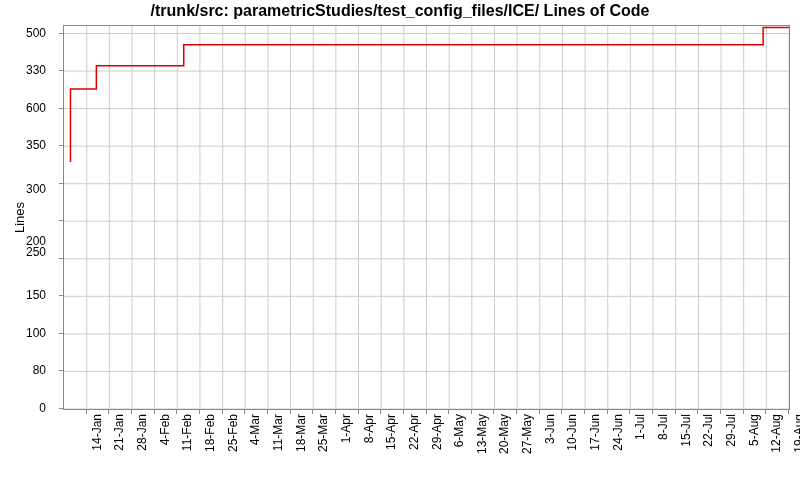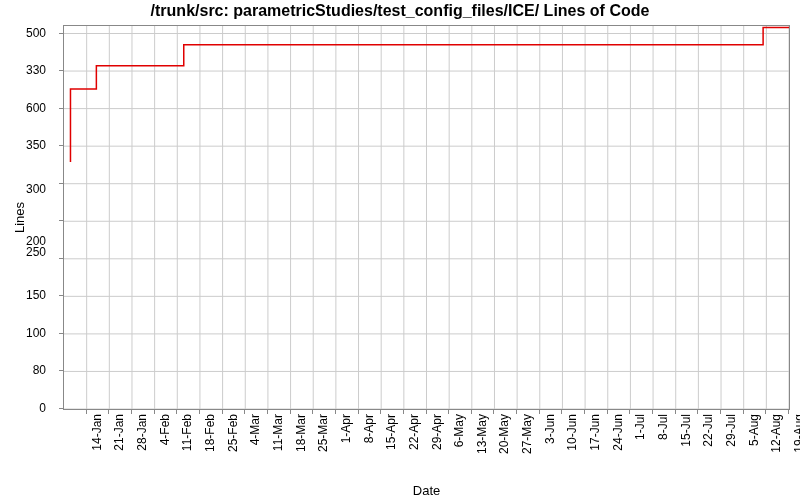--- a/index.html
+++ b/index.html
@@ -246,15 +246,14 @@
       <div class="x-tick-label" style="left: 724.031px;">29-Jul</div>
       <div class="tick-mark-x" style="left: 720.031px;"></div>
       <div class="x-tick-label" style="left: 746.688px;">5-Aug</div>
       <div class="tick-mark-x" style="left: 742.688px;"></div>
       <div class="x-tick-label" style="left: 769.344px;">12-Aug</div>
       <div class="tick-mark-x" style="left: 765.344px;"></div>
       <div class="x-tick-label" style="left: 792px;">19-Aug</div>
       <div class="tick-mark-x" style="left: 788px;"></div>
     </div>
 
-  <div class="x-axis-title">Date</div>
 
 </div>
 
 </body></html>

